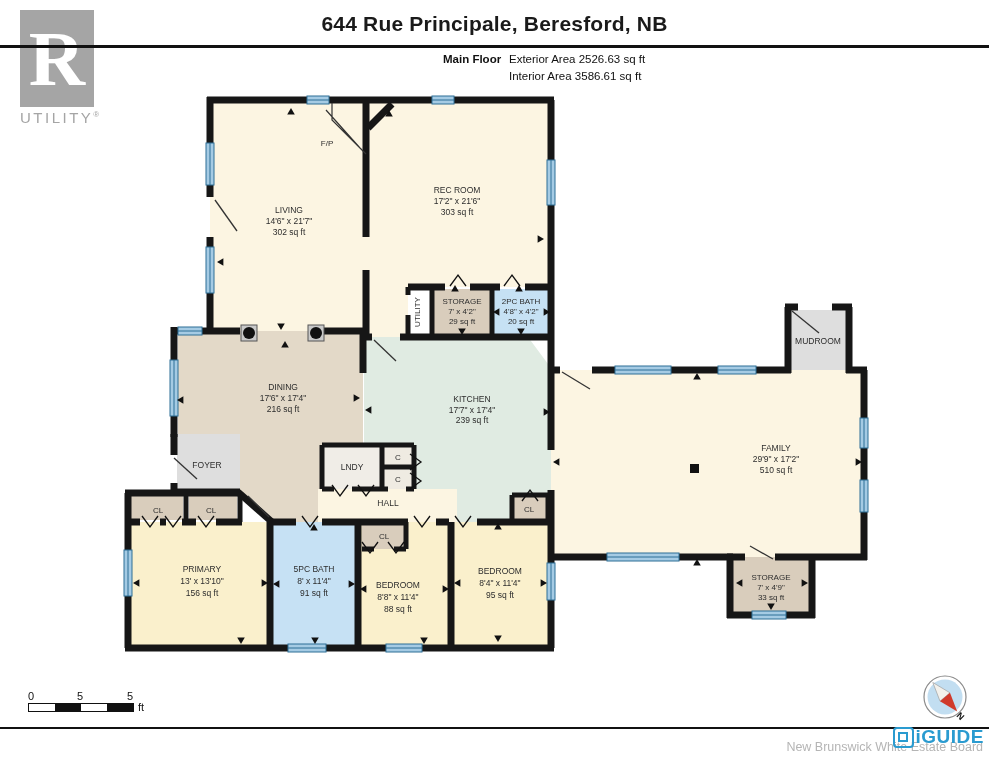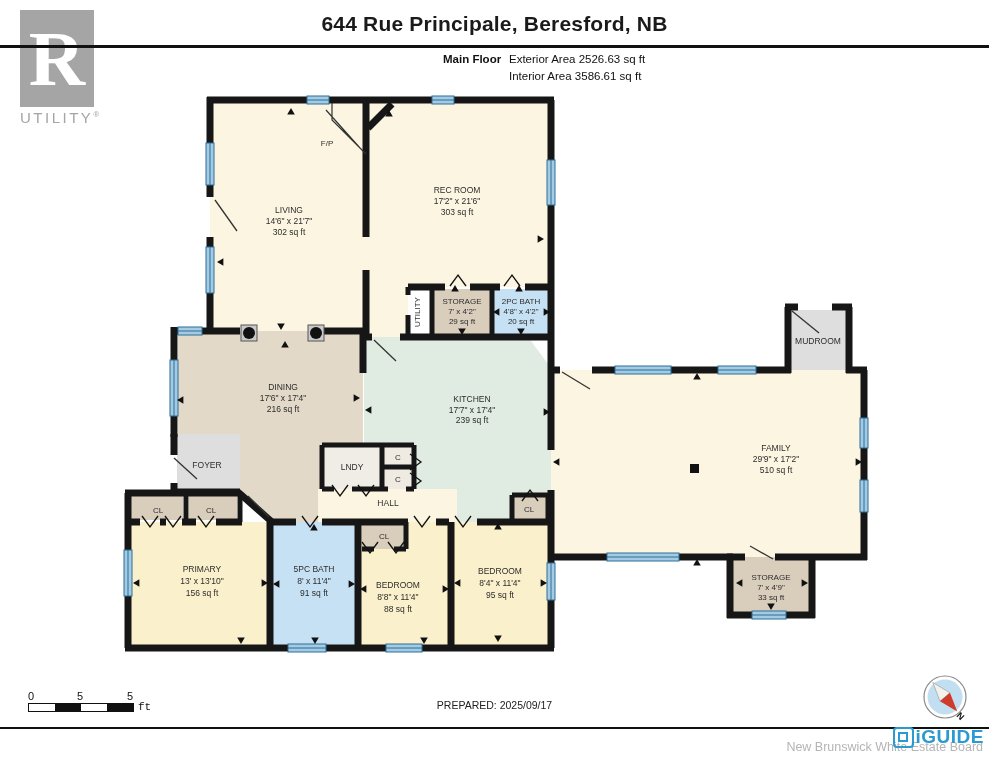--- a/index.html
+++ b/index.html
@@ -21,21 +21,21 @@
   
   #prepared{position:absolute;top:699px;left:0;width:100%;text-align:center;
             font-size:10.5px;color:#222;}
   #scalebar{position:absolute;top:690px;left:28px;width:130px;font-size:11px;color:#111;}
   #scalebar .nums{position:relative;height:12px;}
   #scalebar .nums i{position:absolute;font-style:normal;}
   #scalebar .bar{margin-top:1px;width:104px;height:7px;border:1px solid #111;display:flex;}
   #scalebar .bar b{flex:1;}
   #scalebar .bar b:nth-child(1),#scalebar .bar b:nth-child(3){background:#fff;}
   #scalebar .bar b:nth-child(2),#scalebar .bar b:nth-child(4){background:#111;}
-  #scalebar .ft{position:absolute;left:110px;top:11px;font-family:Liberation Mono, monospace;}
+  #scalebar .ft{position:absolute;left:110px;top:11px;}
   #footline{position:absolute;top:727px;left:0;width:100%;height:2px;background:#111;}
   #disclaimer{position:absolute;top:735px;left:8px;font-size:10.5px;color:#111;}
   #board{position:absolute;top:740px;right:6px;font-size:12.5px;color:#b5b5b5;z-index:1;}
   #iguide{position:absolute;top:726px;right:5px;z-index:2;display:flex;align-items:flex-end;color:#2a9bd0;}
   #iguide .glyph{width:17px;height:17px;border:2.5px solid #2a9bd0;border-radius:4px;margin-right:2px;position:relative;}
   #iguide .glyph::after{content:"";position:absolute;left:3px;top:3px;width:6px;height:6px;border:2px solid #2a9bd0;}
   #iguide .wordmark{font-size:19px;font-weight:bold;letter-spacing:.5px;}
   
   #plan{position:absolute;left:0;top:0;}
   text.rm{font-size:8.5px;fill:#2d2d2d;}
@@ -371,21 +371,20 @@
     <i style="left:99px">5</i>
   </div>
   <div class="bar">
         <b></b>
         <b></b>
         <b></b>
         <b></b>
       </div>
   <span class="ft">ft</span>
 </div>
-<div id="prepared">PREPARED: 2025/09/17</div>
 <div id="footline"></div>
 <div id="board">New Brunswick White Estate Board</div>
 <div id="iguide">
   <span class="glyph"></span>
   <span class="wordmark">iGUIDE</span>
 </div>
 
 </div>
 
 </body></html>

